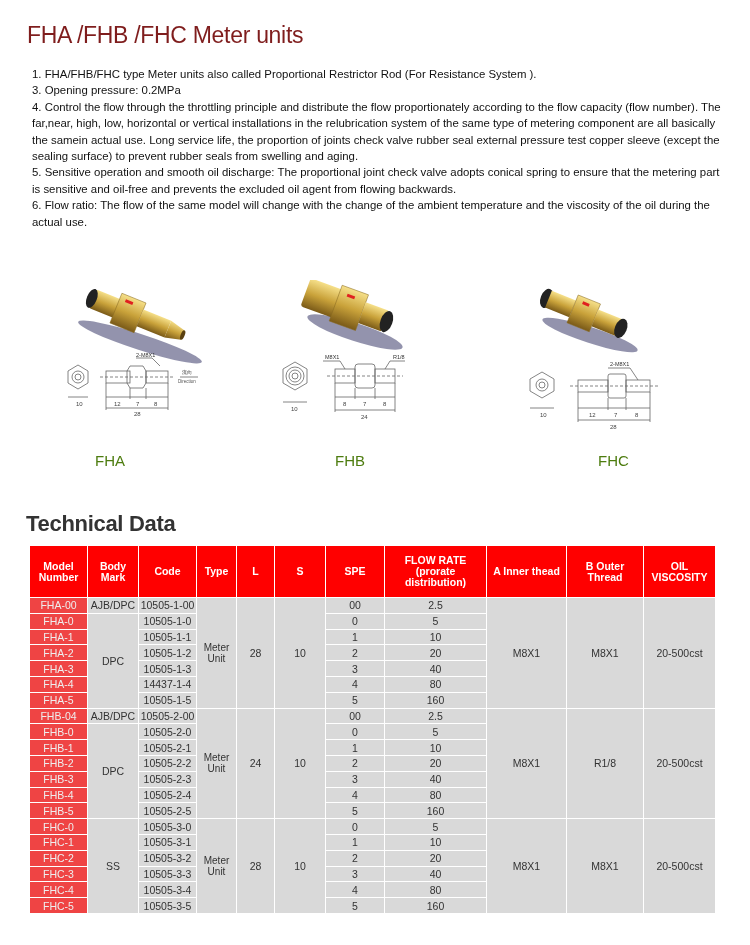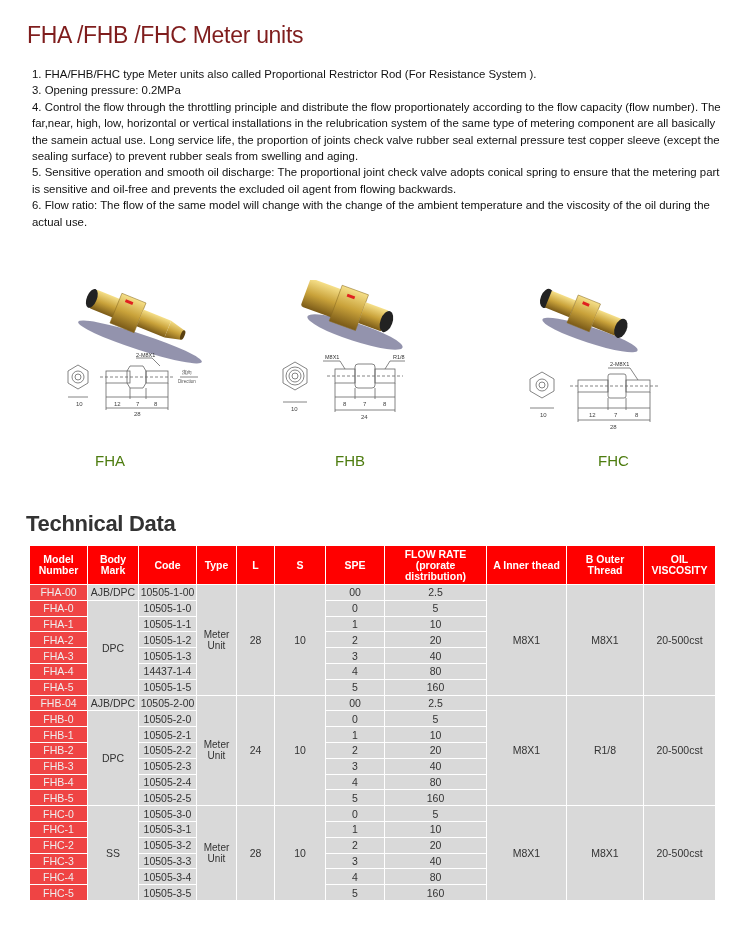--- a/index.html
+++ b/index.html
@@ -10,21 +10,21 @@
   .desc { position: absolute; left: 32px; top: 66px; width: 690px; font-size: 11.4px;
           line-height: 16.4px; color: #111; margin: 0; padding: 0; list-style: none; }
   .desc li { margin: 0; padding: 0; }
   .product { position: absolute; top: 280px; width: 230px; height: 200px; }
   .product .label { position: absolute; font-size: 15px; color: #4d7c0f; top: 172px; }
   .product svg { position: absolute; left: 0; top: 0; }
   .tech-title { position: absolute; left: 18px; top: 503px; font-size: 22px; color: #333; font-weight: bold;
                 letter-spacing: -0.3px; margin: 8px; }
   table.spec { position: absolute; left: 29px; top: 545px; border-collapse: separate; border-spacing: 1.5px;
                font-size: 10.5px; }
-  table.spec th { background: #ff0000; color: #fff; font-weight: bold; height: 38px; padding: 0 2px;
+  table.spec th { background: #ff0000; color: #fff; font-weight: bold; height: 51px; padding: 0 2px;
                   text-align: center; line-height: 11px; font-size: 10.5px; }
   table.spec td { background: #d9d9d9; color: #333; height: 14.8px; padding: 0; text-align: center;
                   line-height: 14px; font-size: 10.5px; }
   table.spec td.model { background: #ef4444; color: #eee; }
   table.spec td.merged { vertical-align: middle; }
 </style>
 </head>
 <body>
 
 <h1 class="title">FHA /FHB /FHC Meter units</h1>

